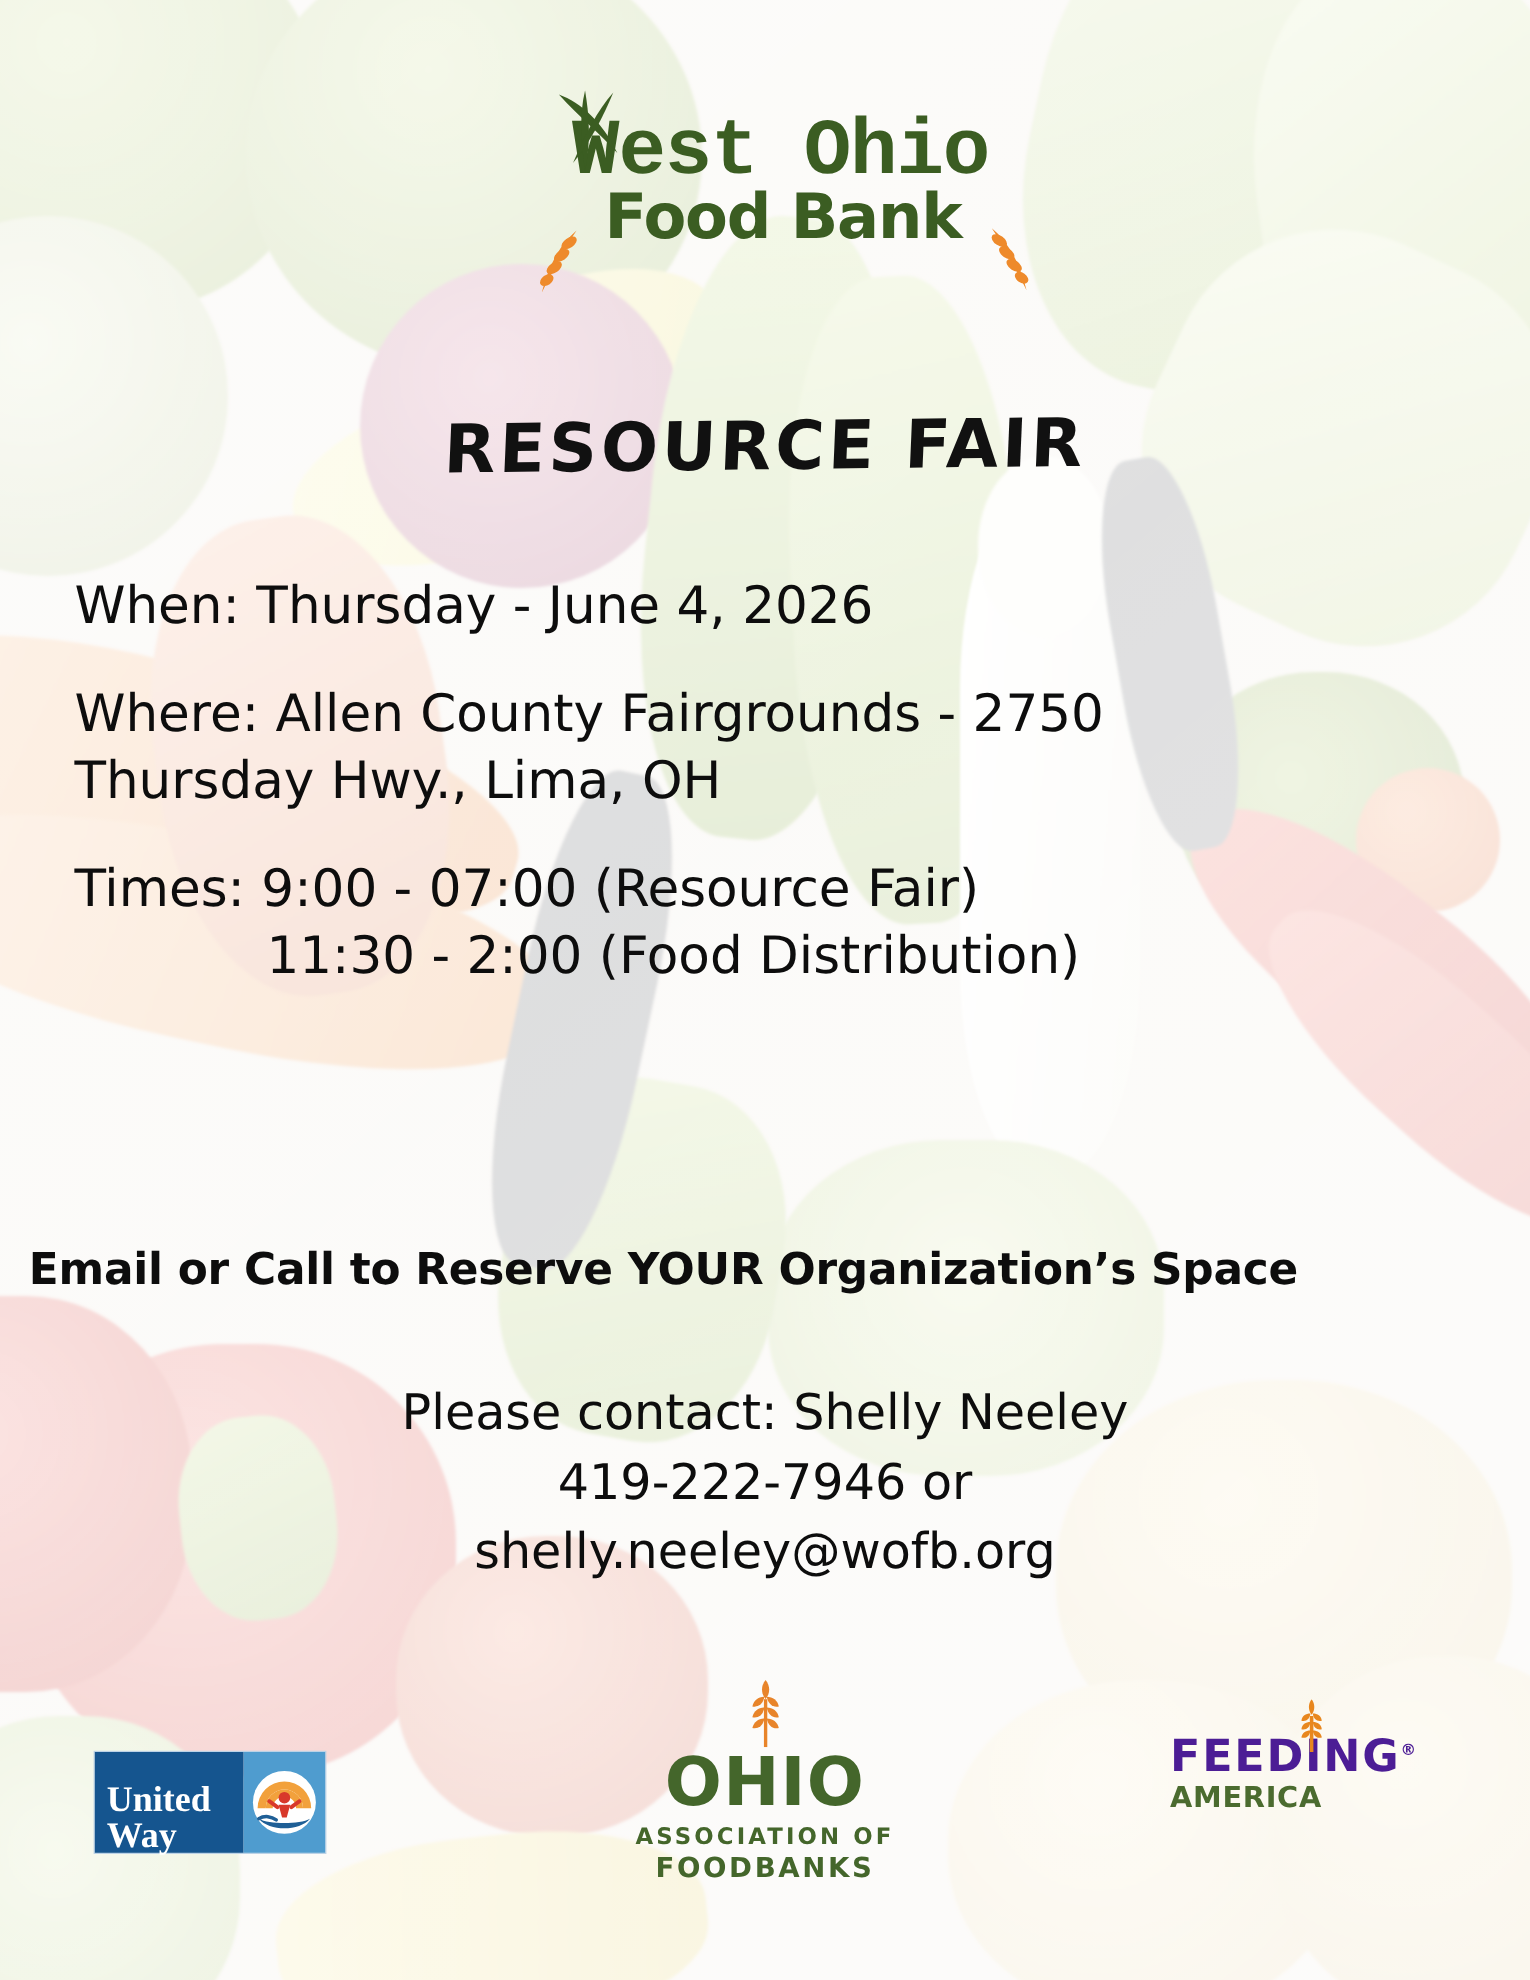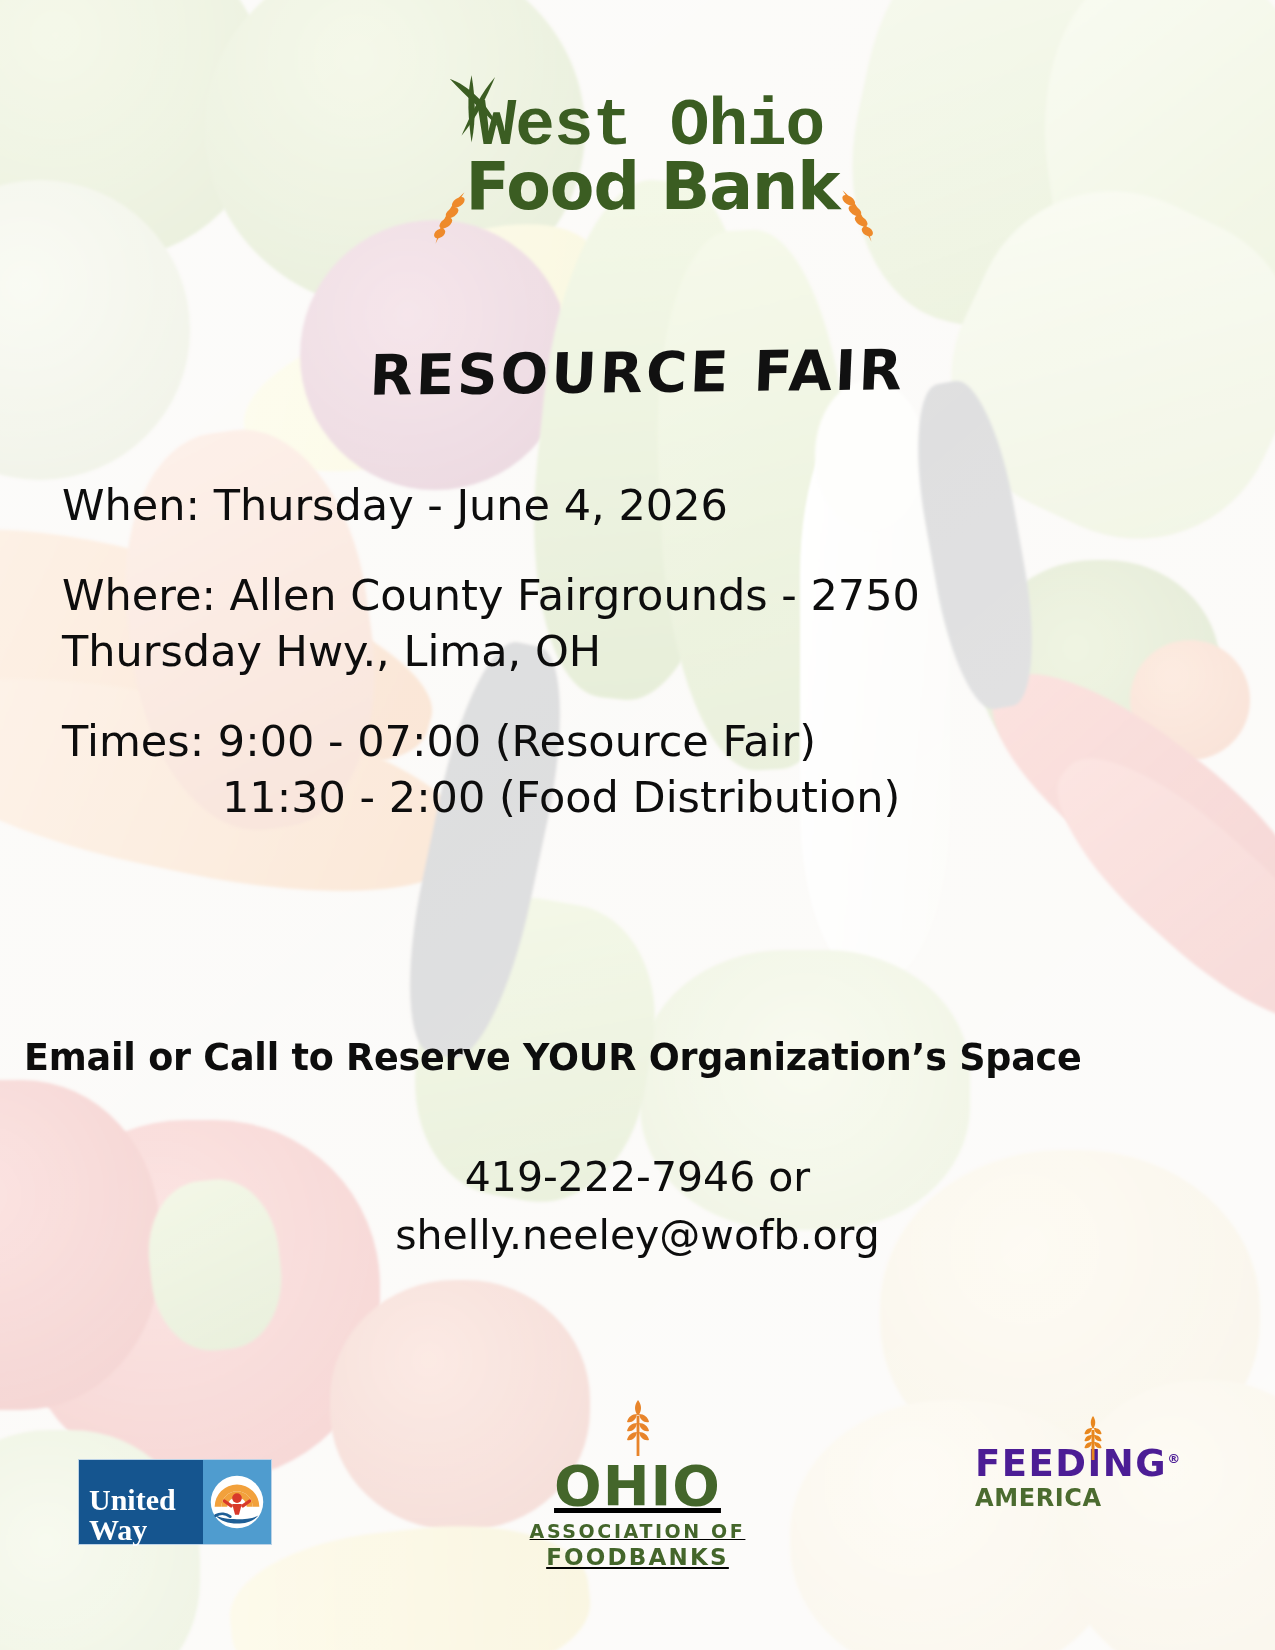--- a/index.html
+++ b/index.html
@@ -69,21 +69,21 @@
     font-weight: bold;
     letter-spacing: -1px;
   }
   .logo-l1 {
     font-size: 66px;
     display: block;
     padding-left: 26px;
     font-family: Liberation Mono, monospace;
   }
   .logo-l2 {
-    font-size: 65px;
+    font-size: 52px;
     display: block;
     padding-left: 30px;
   }
   .leaf-swoosh {
     position: absolute;
     left: 8px;
     top: -24px;
     width: 84px;
     height: 84px;
     pointer-events: none;
@@ -190,21 +190,20 @@
     position: relative;
   }
 
   
   .ohio-logo {
     position: absolute;
     left: 0; right: 0;
     top: 1400px;
     text-align: center;
     font-family: "DejaVu Sans", sans-serif;
-    text-decoration: underline;
   }
   .ohio-wheat { width: 34px; height: 56px; display: block; margin: 0 auto 2px; }
   .ohio-word {
     font-size: 56px;
     font-weight: bold;
     color: #44662b;
     letter-spacing: 1px;
     line-height: 1;
   }
   .ohio-sub1 {
@@ -358,20 +357,21 @@
       <div class="line">Where:  Allen County Fairgrounds - 2750</div>
       <div class="line">Thursday Hwy., Lima, OH</div>
       <div class="spacer-sm"></div>
       <div class="line">Times:  9:00 - 07:00 (Resource Fair)</div>
       <div class="line indent">11:30 - 2:00 (Food Distribution)</div>
     </div>
 
     <div class="bold-line">Email or Call to Reserve YOUR Organization’s Space</div>
 
     <div class="contact-block">
+      <div>Please contact: Shelly Neeley</div>
       <div>419-222-7946 or</div>
       <div>shelly.neeley@wofb.org</div>
     </div>
 
     <div class="united-way">
       <div class="uw-left">
         <span>United</span>
         <span>Way</span>
       </div>
       <div class="uw-right">

